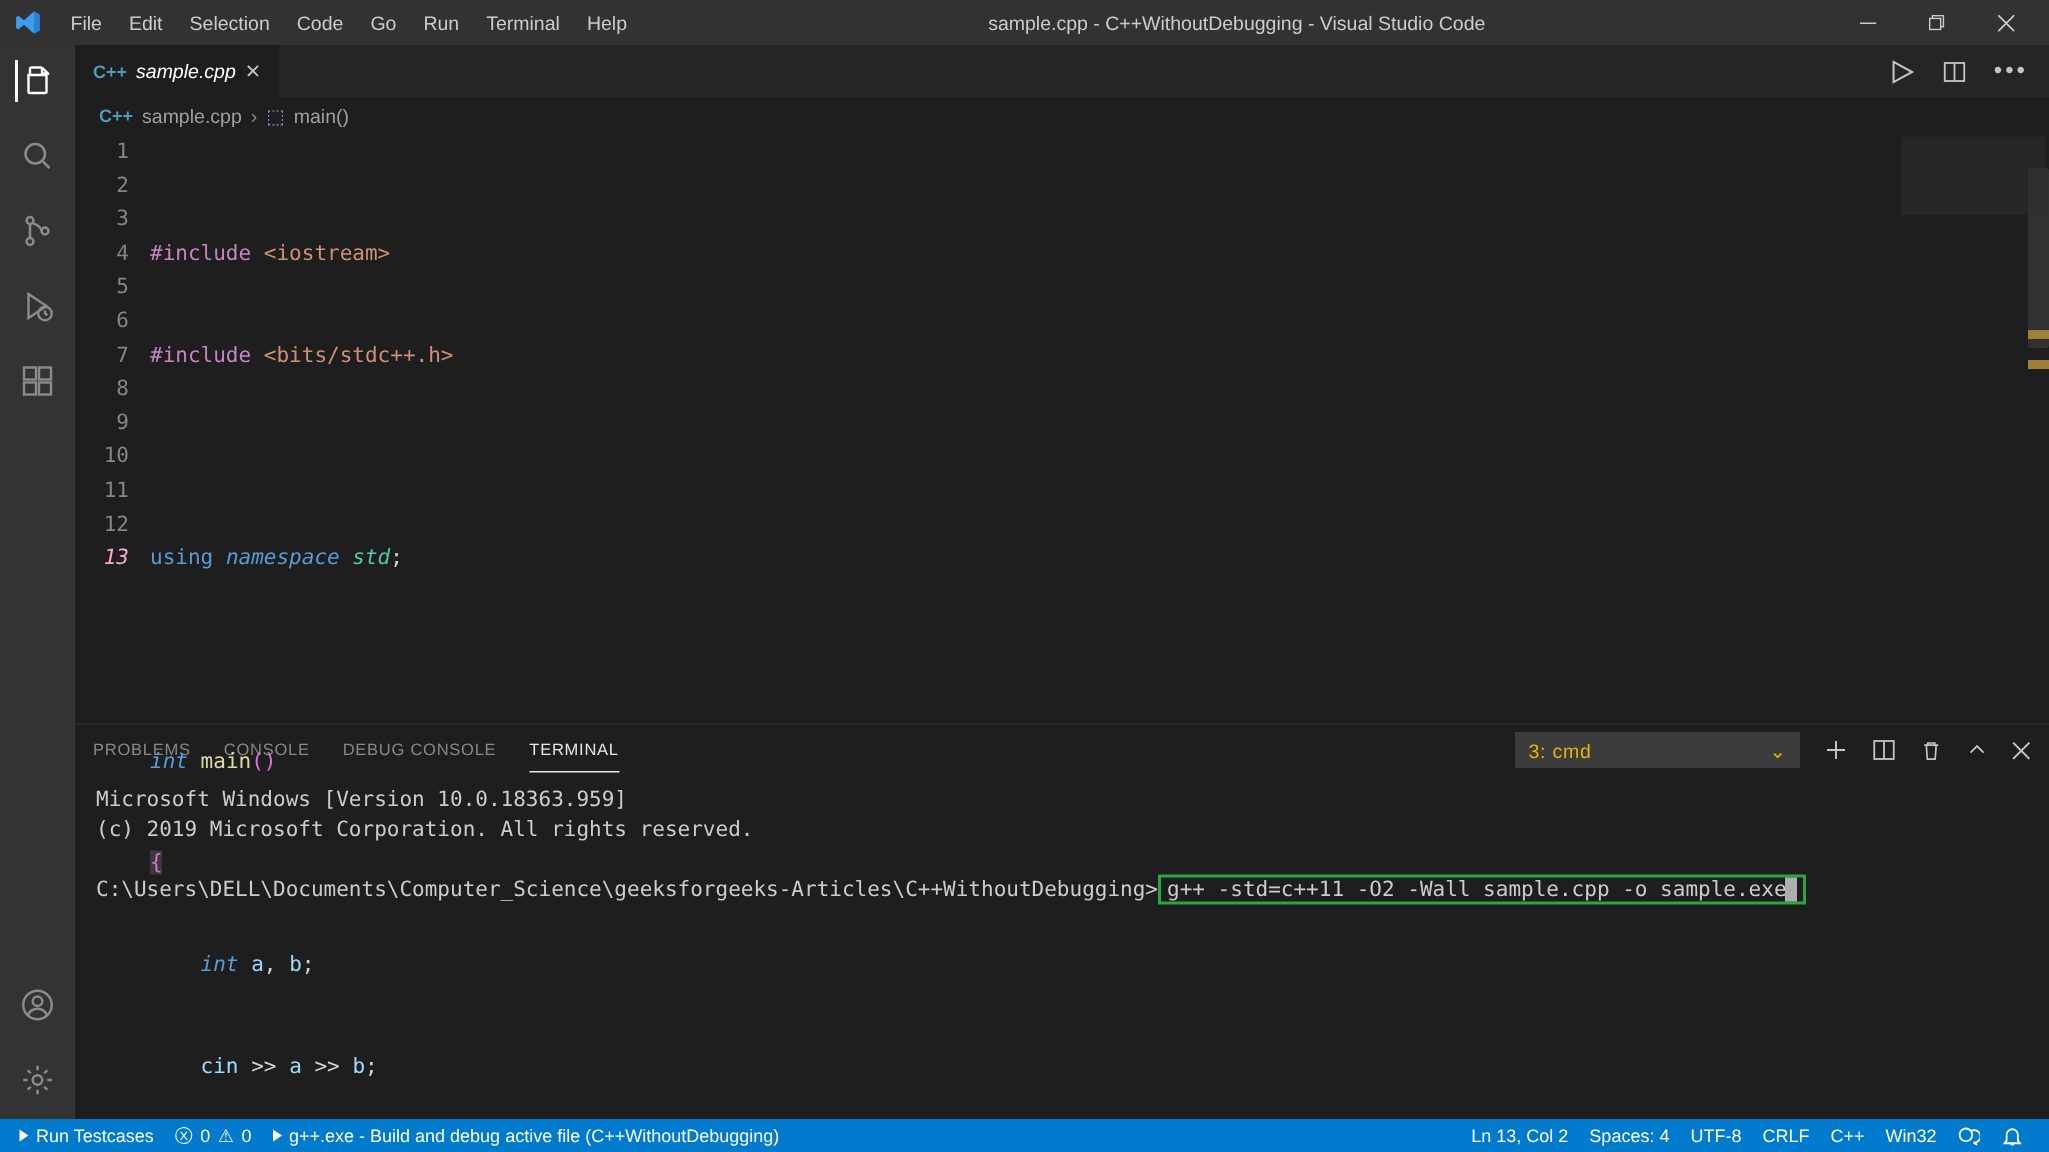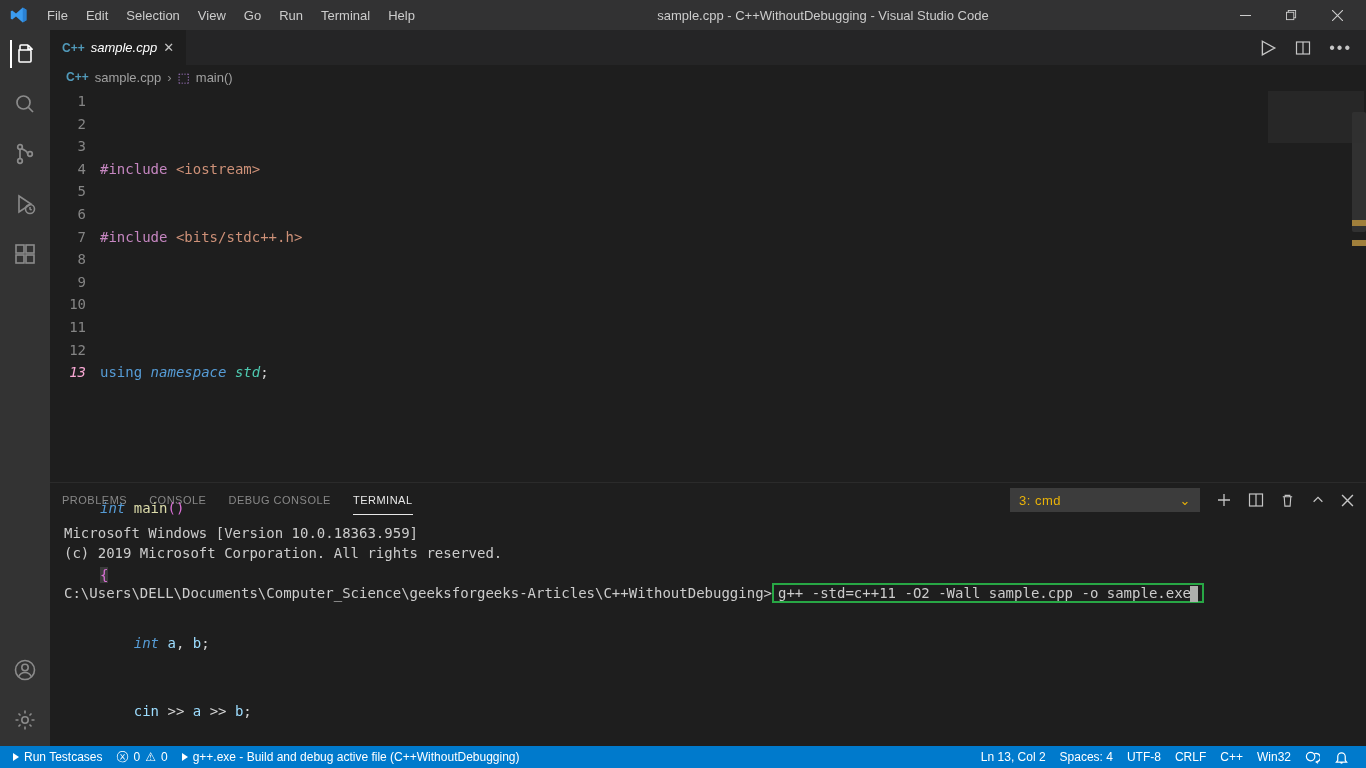--- a/index.html
+++ b/index.html
@@ -90,21 +90,21 @@
   <span class="logo">
     <svg width="18" height="18" viewBox="0 0 24 24">
         <path fill="#3b9cf0" d="M17 2l5 3v14l-5 3-9-8 -5 4-2-1V7l2-1 5 4 9-8z"></path>
         <path fill="#1f6fbf" d="M17 2l5 3v14l-5 3V2z" opacity=".6"></path>
       </svg>
   </span>
   <div class="menu">
     <span>File</span>
     <span>Edit</span>
     <span>Selection</span>
-    <span>View</span>
+    <span>Code</span>
     <span>Go</span>
     <span>Run</span>
     <span>Terminal</span>
     <span>Help</span>
   </div>
   <div class="title">sample.cpp - C++WithoutDebugging - Visual Studio Code</div>
   <div class="winctl">
     <span>
         <svg width="11" height="11" viewBox="0 0 11 11">
           <rect y="5" width="11" height="1" fill="#cccccc"></rect>

